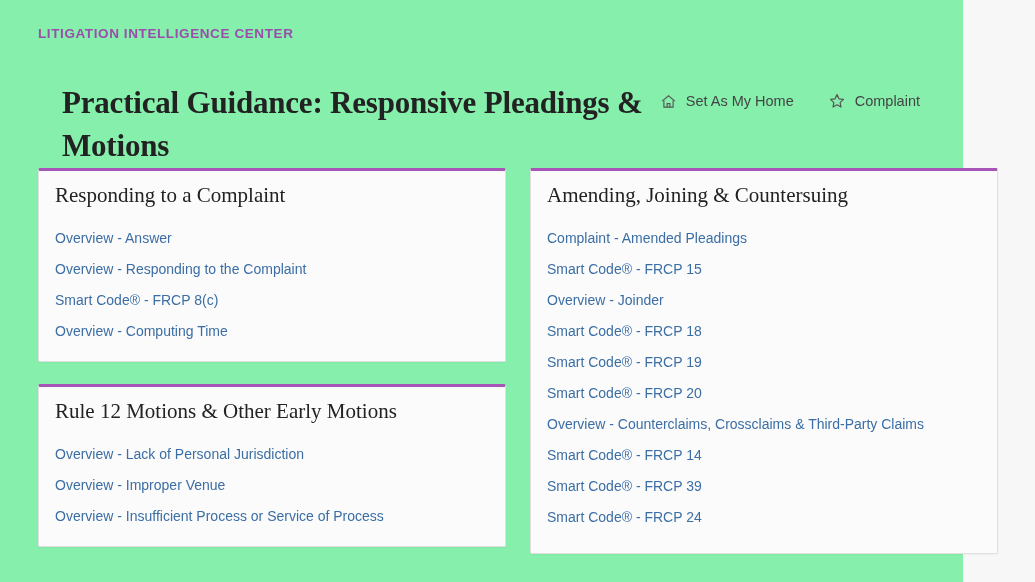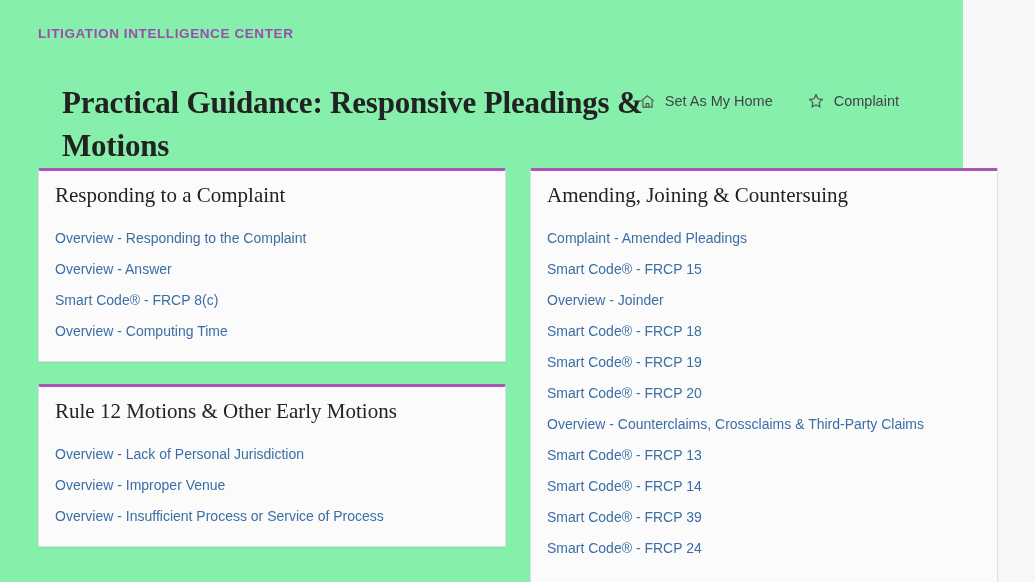--- a/index.html
+++ b/index.html
@@ -37,21 +37,21 @@
     font-family: "Liberation Serif", serif;
     font-size: 31px;
     font-weight: bold;
     line-height: 43px;
     color: #222222;
     letter-spacing: -0.2px;
     margin-left: 24px;
   }
   .header-actions {
     position: absolute;
-    right: 64px;
+    right: 43px;
     top: 92px;
     display: flex;
     align-items: center;
     gap: 34px;
   }
   .header-action {
     display: flex;
     align-items: center;
     gap: 9px;
     color: #444444;
@@ -133,22 +133,22 @@
     </button>
   </div>
 
   <div class="cards">
 
     <div class="col col-left">
 
       <div class="card">
         <h2 class="card-title">Responding to a Complaint</h2>
         <div class="card-links">
+          <a class="card-link">Overview - Answer</a>
           <a class="card-link">Overview - Responding to the Complaint</a>
-          <a class="card-link">Overview - Answer</a>
           <a class="card-link">Smart Code® - FRCP 8(c)</a>
           <a class="card-link">Overview - Computing Time</a>
         </div>
       </div>
 
       <div class="card">
         <h2 class="card-title">Rule 12 Motions &amp; Other Early Motions</h2>
         <div class="card-links">
           <a class="card-link">Overview - Lack of Personal Jurisdiction</a>
           <a class="card-link">Overview - Improper Venue</a>
@@ -163,21 +163,20 @@
       <div class="card">
         <h2 class="card-title">Amending, Joining &amp; Countersuing</h2>
         <div class="card-links">
           <a class="card-link">Complaint - Amended Pleadings</a>
           <a class="card-link">Smart Code® - FRCP 15</a>
           <a class="card-link">Overview - Joinder</a>
           <a class="card-link">Smart Code® - FRCP 18</a>
           <a class="card-link">Smart Code® - FRCP 19</a>
           <a class="card-link">Smart Code® - FRCP 20</a>
           <a class="card-link">Overview - Counterclaims, Crossclaims &amp; Third-Party Claims</a>
-          <a class="card-link">Smart Code® - FRCP 13</a>
           <a class="card-link">Smart Code® - FRCP 14</a>
           <a class="card-link">Smart Code® - FRCP 39</a>
           <a class="card-link">Smart Code® - FRCP 24</a>
         </div>
       </div>
 
     </div>
 
   </div>
 

